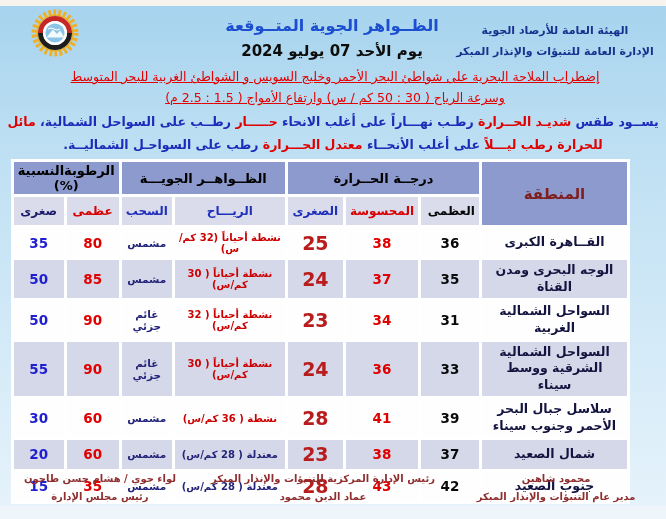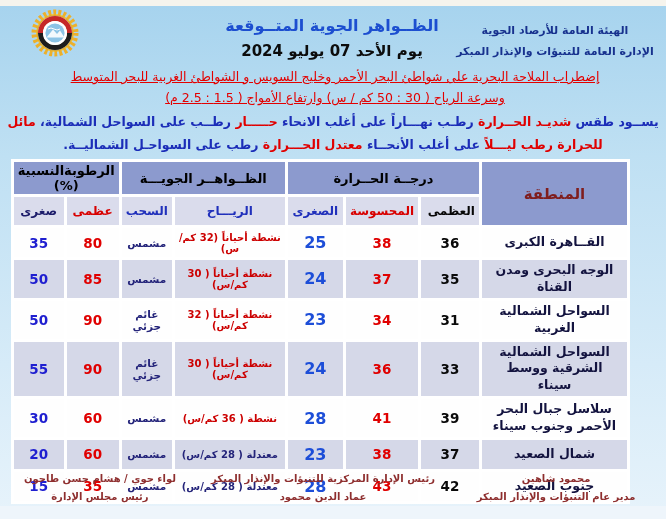--- a/index.html
+++ b/index.html
@@ -38,21 +38,21 @@
   th.region-head { background:#8c9ace; color:#7f1d1d; font-size:15px; }
   th.sub { background:#dadcec; font-size:12px; height:28px; }
   .c-black { color:#060606;text-align:right; } .c-red { color:#d80000; }
   .c-blue { color:#2030bb; } .c-navy { color:#1c1c6a; }
   tbody td { height:29px; }
   tbody tr.odd  td { background:#fefefe; }
   tbody tr.even td { background:#d5d8e8; }
   td.td-region { color:#13133f; font-size:12.5px; line-height:1.35; padding:2px 8px; }
   td.td-max  { color:#0a0a0a; font-size:13.5px; }
   td.td-feel { color:#e00000; font-size:13.5px; }
-  td.td-min  { color:#1d4ed8; font-size:16px; }
+  td.td-min  { color:#b91c1c; font-size:19px; }
   td.td-wind { font-size:10px; }
   td.td-wind.red  { color:#cc0000; }
   td.td-wind.navy { color:#24247a; }
   td.td-clouds { color:#24247a; font-size:10.5px; }
   td.td-hmax { color:#e00000; font-size:13.5px; }
   td.td-hmin { color:#1f1fd0; font-size:13.5px; }
 
   
   .signatures { position:absolute; top:470px; left:0; right:0; display:flex; }
   .sig { text-align:center; color:#8e2e2e; font-weight:bold; font-size:10px; line-height:1.75; }

